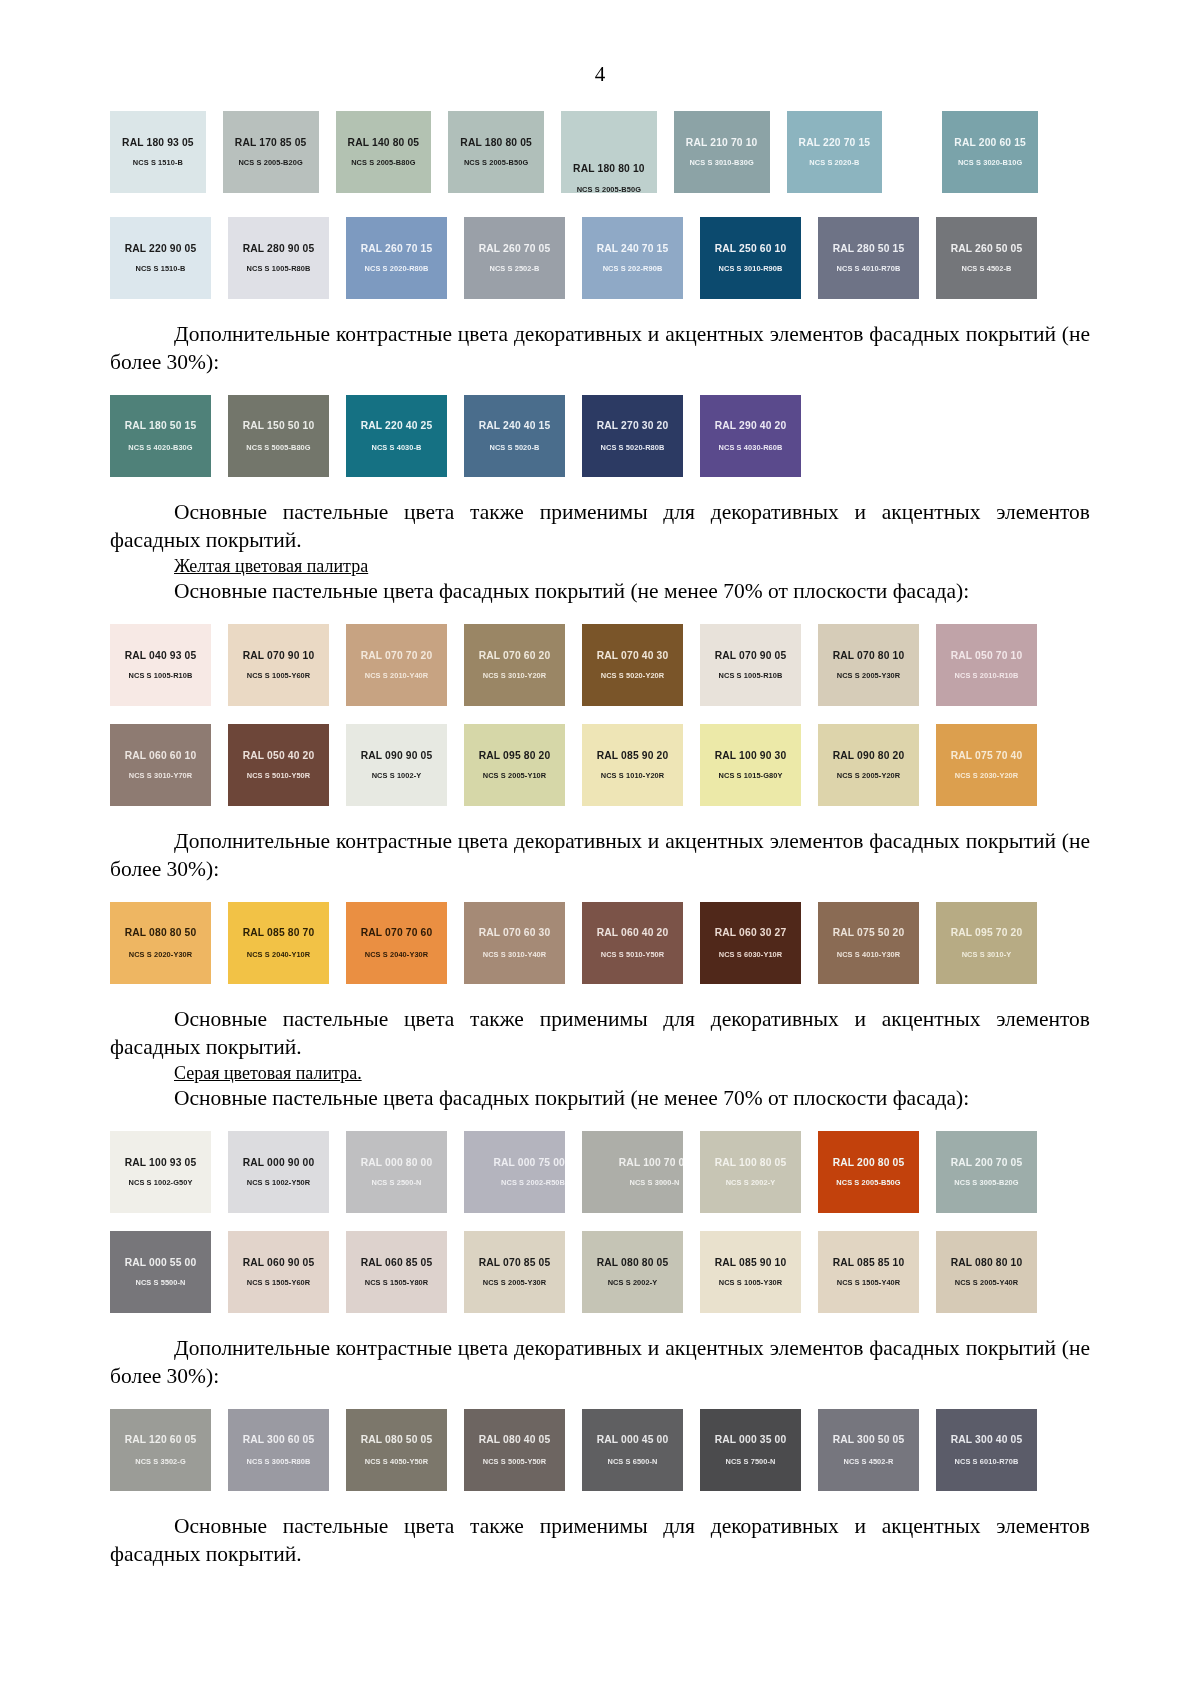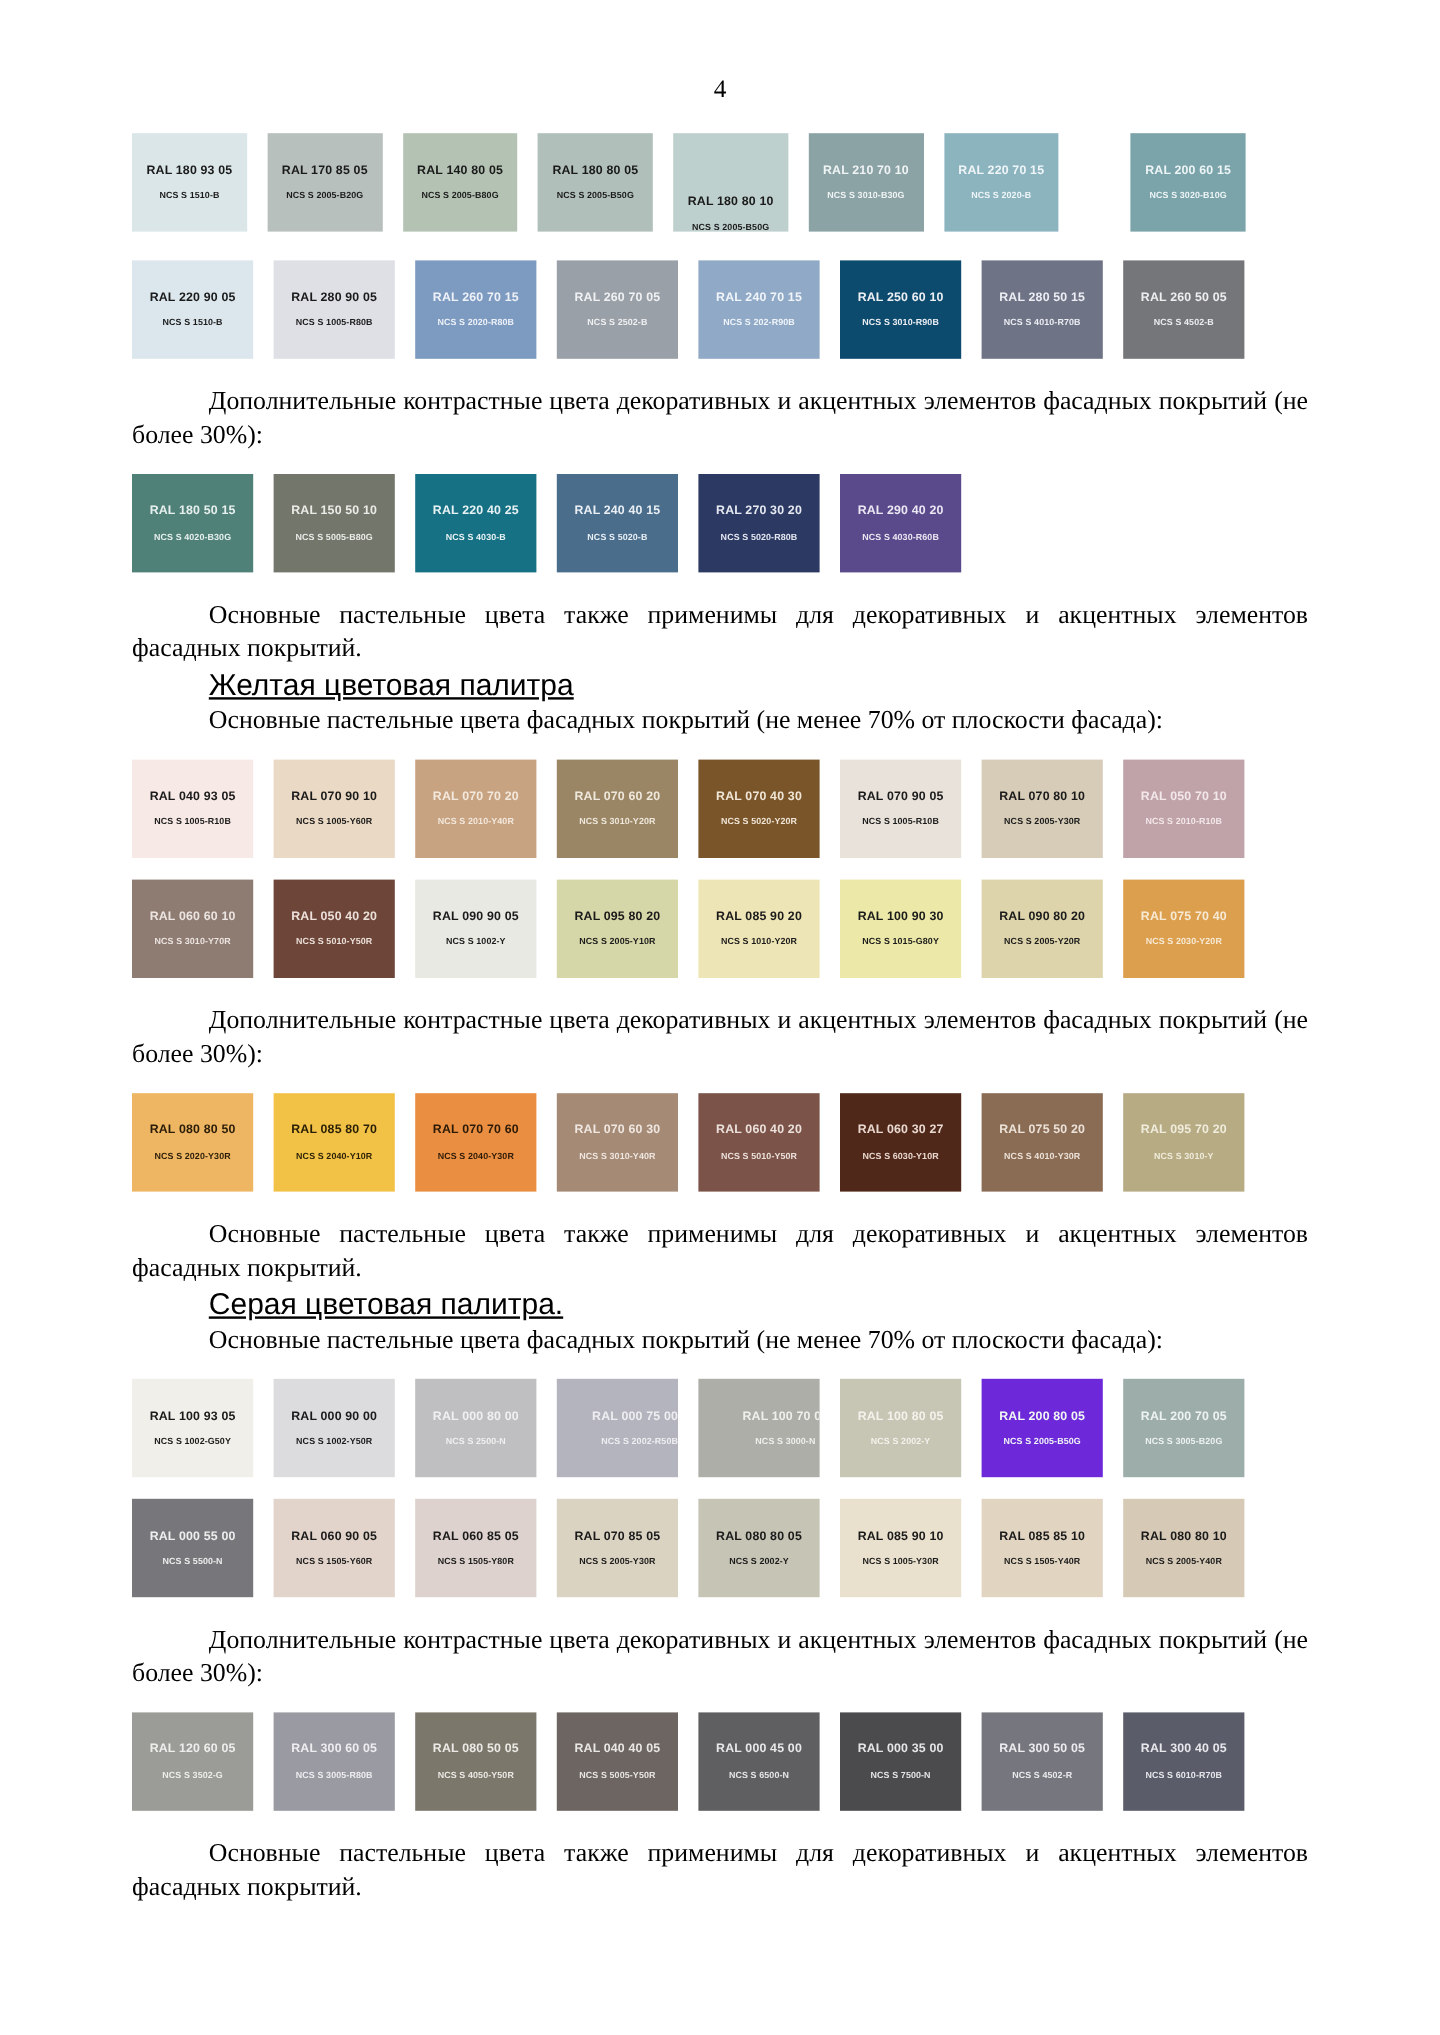--- a/index.html
+++ b/index.html
@@ -32,25 +32,25 @@
   
   p.para {
     font-size: 21.5px;
     line-height: 1.30;
     margin: 0;
     text-align: justify;
     text-indent: 64px;
     font-family: "Liberation Serif", serif;
   }
   .sub-head {
-    font-size: 25px;
+    font-size: 18px;
     line-height: 1.30;
     margin: 0;
     text-indent: 64px;
-    font-family: Liberation Sans, sans-serif;
+    font-family: Liberation Serif, serif;
   }
   .sub-head span.u {
     text-decoration: underline;
   }
   .gap-m { height: 18px; }
   .gap-l { height: 22px; }
 
   
   .swatch-row {
     display: flex;
@@ -354,21 +354,21 @@
         <div class="ncs">NCS S 2002-R50B</div>
       </div>
       <div class="swatch" style="background: rgb(173, 174, 168); color: rgb(239, 239, 237); padding-left: 44px;">
         <div class="ral">RAL 100 70 05</div>
         <div class="ncs">NCS S 3000-N</div>
       </div>
       <div class="swatch" style="background: rgb(199, 197, 180); color: rgb(243, 242, 236);">
         <div class="ral">RAL 100 80 05</div>
         <div class="ncs">NCS S 2002-Y</div>
       </div>
-      <div class="swatch" style="background: #6d28d9; color: rgb(240, 246, 244);">
+      <div class="swatch" style="background: #c2410c; color: rgb(240, 246, 244);">
         <div class="ral">RAL 200 80 05</div>
         <div class="ncs">NCS S 2005-B50G</div>
       </div>
       <div class="swatch" style="background: rgb(157, 173, 170); color: rgb(238, 243, 242);">
         <div class="ral">RAL 200 70 05</div>
         <div class="ncs">NCS S 3005-B20G</div>
       </div>
     </div>
   <div class="gap-m"></div>
   <div class="swatch-row">
@@ -419,21 +419,21 @@
       </div>
       <div class="swatch contrast" style="background: rgb(154, 154, 162); color: rgb(238, 238, 241);">
         <div class="ral">RAL 300 60 05</div>
         <div class="ncs">NCS S 3005-R80B</div>
       </div>
       <div class="swatch contrast" style="background: rgb(124, 119, 107); color: rgb(235, 234, 230);">
         <div class="ral">RAL 080 50 05</div>
         <div class="ncs">NCS S 4050-Y50R</div>
       </div>
       <div class="swatch contrast" style="background: rgb(109, 101, 97); color: rgb(233, 231, 229);">
-        <div class="ral">RAL 040 40 05</div>
+        <div class="ral">RAL 080 40 05</div>
         <div class="ncs">NCS S 5005-Y50R</div>
       </div>
       <div class="swatch contrast" style="background: rgb(95, 95, 97); color: rgb(232, 232, 233);">
         <div class="ral">RAL 000 45 00</div>
         <div class="ncs">NCS S 6500-N</div>
       </div>
       <div class="swatch contrast" style="background: rgb(75, 75, 77); color: rgb(230, 230, 231);">
         <div class="ral">RAL 000 35 00</div>
         <div class="ncs">NCS S 7500-N</div>
       </div>

